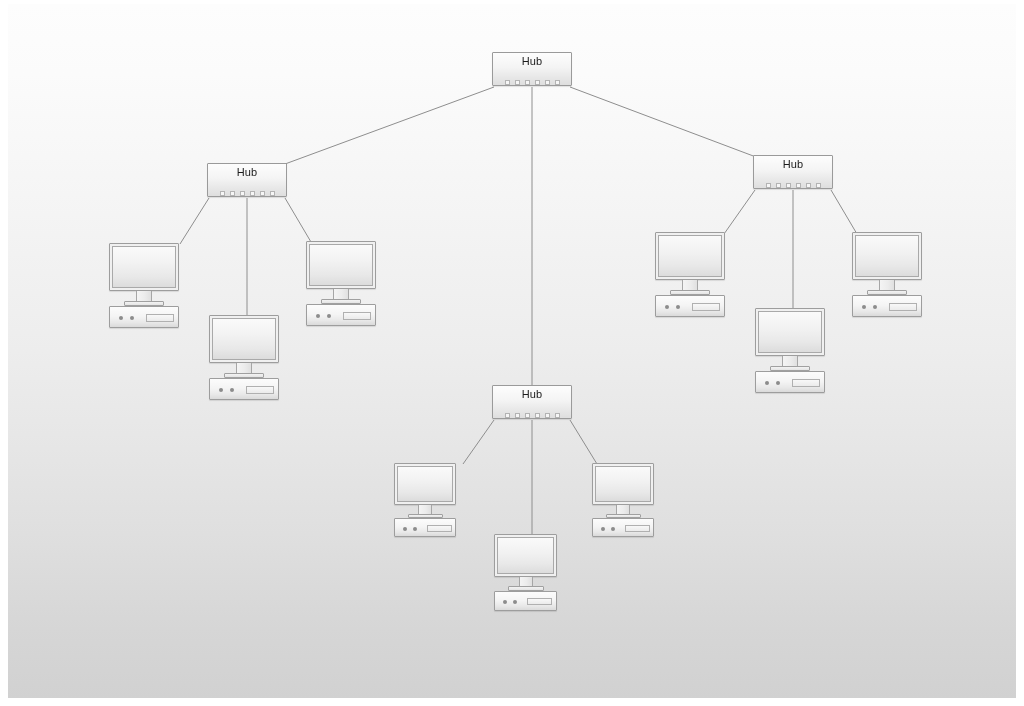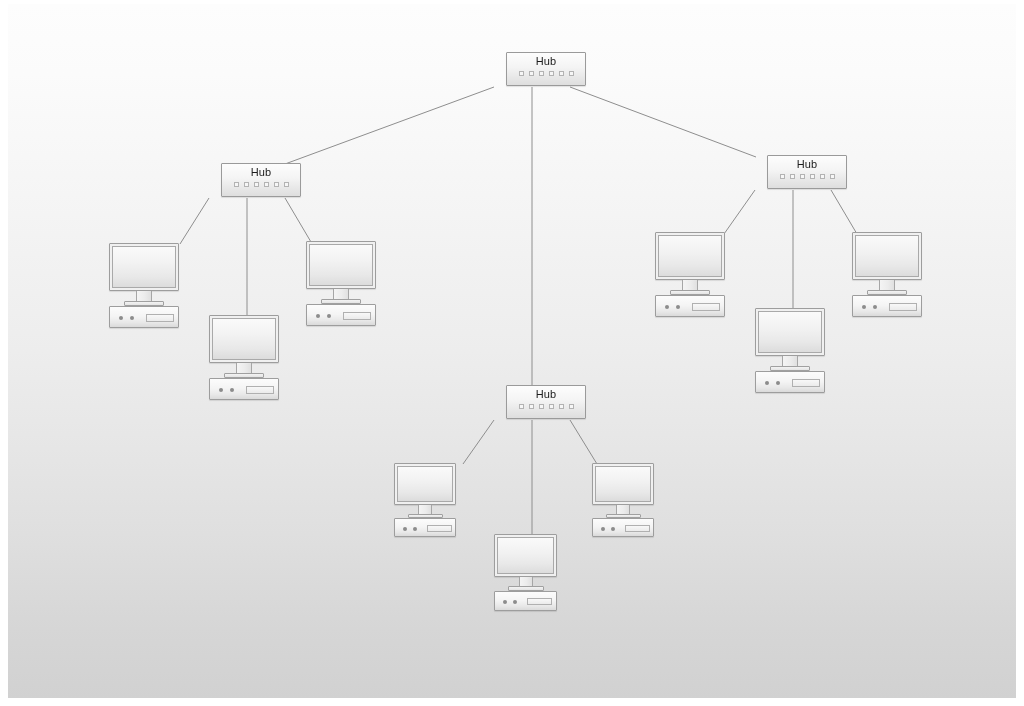--- a/index.html
+++ b/index.html
@@ -72,23 +72,22 @@
     box-sizing: border-box;
     width: 80px;
     height: 34px;
     border: 1px solid #9a9a9a;
     border-radius: 1px;
     background: linear-gradient(to bottom, #fdfdfd 0%, #f4f4f4 45%, #e9e9e9 72%, #dedede 100%);
     box-shadow: 0 1px 1px rgba(0,0,0,0.10);
     display: flex;
     flex-direction: column;
     align-items: center;
-    justify-content: flex-start;
+    justify-content: space-between;
     padding-top: 2px;
-    margin-left: 14px;
   }
   .hub-label {
     font-size: 11px;
     line-height: 13px;
     color: #1c1c1c;
     letter-spacing: 0.1px;
     user-select: none;
   }
   .hub-ports {
     display: flex;

